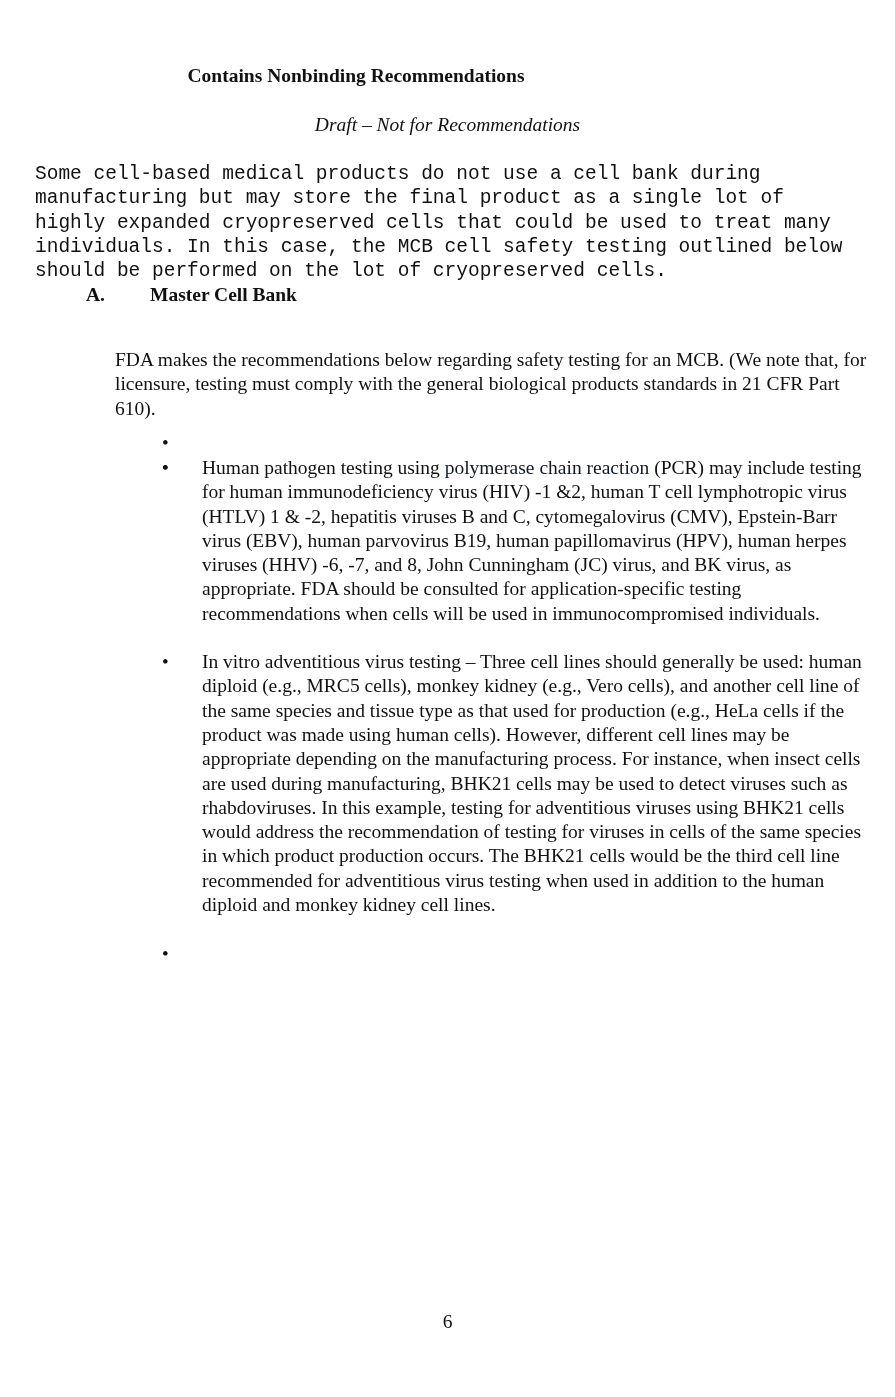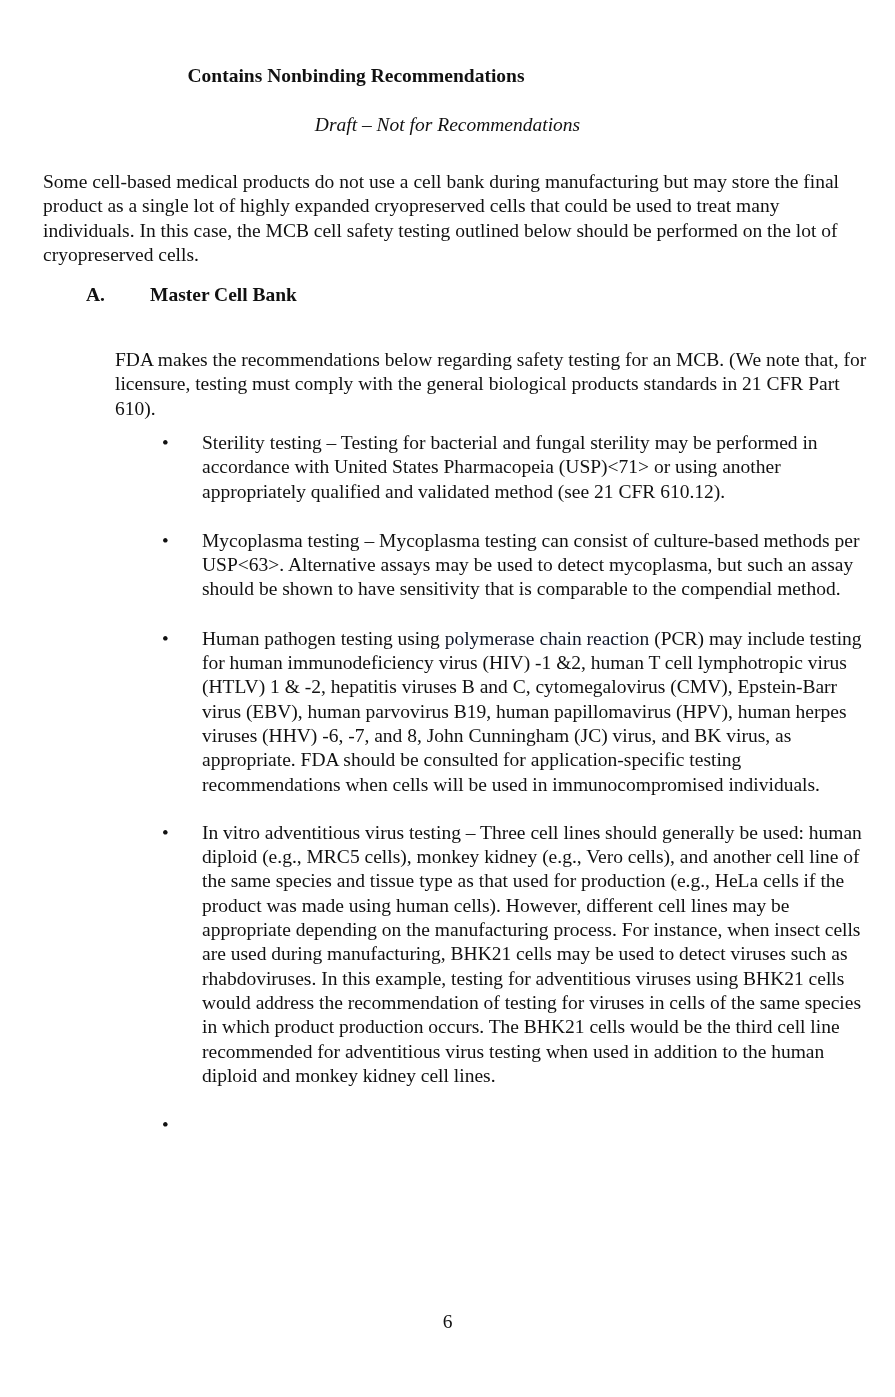--- a/index.html
+++ b/index.html
@@ -43,36 +43,34 @@
   .page-num {
     position: absolute; top: 1310px; left: 0; width: 895px; text-align: center;
   }
 </style>
 </head>
 <body>
 
 <div class="header-title">Contains Nonbinding Recommendations</div>
 <div class="header-sub">Draft – Not for Recommendations</div>
 
-<p class="intro" style="margin:8px;">Some cell-based medical products do not use a cell bank during manufacturing but may store the final product as a single lot of highly expanded cryopreserved cells that could be used to treat many individuals.  In this case, the MCB cell safety testing outlined below should be performed on the lot of cryopreserved cells.</p>
+<p class="intro" style="margin:0;font-family:Liberation Mono, monospace;">Some cell-based medical products do not use a cell bank during manufacturing but may store the final product as a single lot of highly expanded cryopreserved cells that could be used to treat many individuals.  In this case, the MCB cell safety testing outlined below should be performed on the lot of cryopreserved cells.</p>
 
 <div class="section-heading">
   <span class="num">A.</span><span>Master Cell Bank</span>
 </div>
 
 <p class="section-intro" style="margin:16px;">FDA makes the recommendations below regarding safety testing for an MCB.  (We note that, for licensure, testing must comply with the general biological products standards in 21 CFR Part 610).</p>
 
 <ul class="bullets">
   <li class="bullet b0">
     <span class="dot">•</span>
-    <span>Sterility testing – Testing for bacterial and fungal sterility may be performed in accordance with United States Pharmacopeia (USP)&lt;71&gt; or using another appropriately qualified and validated method (see 21 CFR 610.12).</span>
   </li>
   <li class="bullet b1">
     <span class="dot">•</span>
-    <span>Mycoplasma testing – Mycoplasma testing can consist of culture-based methods per USP&lt;63&gt;.  Alternative assays may be used to detect mycoplasma, but such an assay should be shown to have sensitivity that is comparable to the compendial method.</span>
   </li>
   <li class="bullet b2">
     <span class="dot">•</span>
     <span><span>Human pathogen testing using </span><span class="muted">polymerase chain reaction</span><span> (PCR) may include testing for human immunodeficiency virus (HIV) -1 &amp;2, human T cell lymphotropic virus (HTLV) 1 &amp; -2, hepatitis viruses B and C, cytomegalovirus (CMV), Epstein-Barr virus (EBV), human parvovirus B19, human papillomavirus (HPV), human herpes viruses (HHV) -6, -7, and 8, John Cunningham (JC) virus, and BK virus, as appropriate.  FDA should be consulted for application-specific testing recommendations when cells will be used in immunocompromised individuals.</span></span>
   </li>
   <li class="bullet b3">
     <span class="dot">•</span>
     <span>In vitro adventitious virus testing – Three cell lines should generally be used: human diploid (e.g., MRC5 cells), monkey kidney (e.g., Vero cells), and another cell line of the same species and tissue type as that used for production (e.g., HeLa cells if the product was made using human cells). However, different cell lines may be appropriate depending on the manufacturing process.  For instance, when insect cells are used during manufacturing, BHK21 cells may be used to detect viruses such as rhabdoviruses.  In this example, testing for adventitious viruses using BHK21 cells would address the recommendation of testing for viruses in cells of the same species in which product production occurs.  The BHK21 cells would be the third cell line recommended for adventitious virus testing when used in addition to the human diploid and monkey kidney cell lines.</span>
   </li>
   <li class="bullet">

